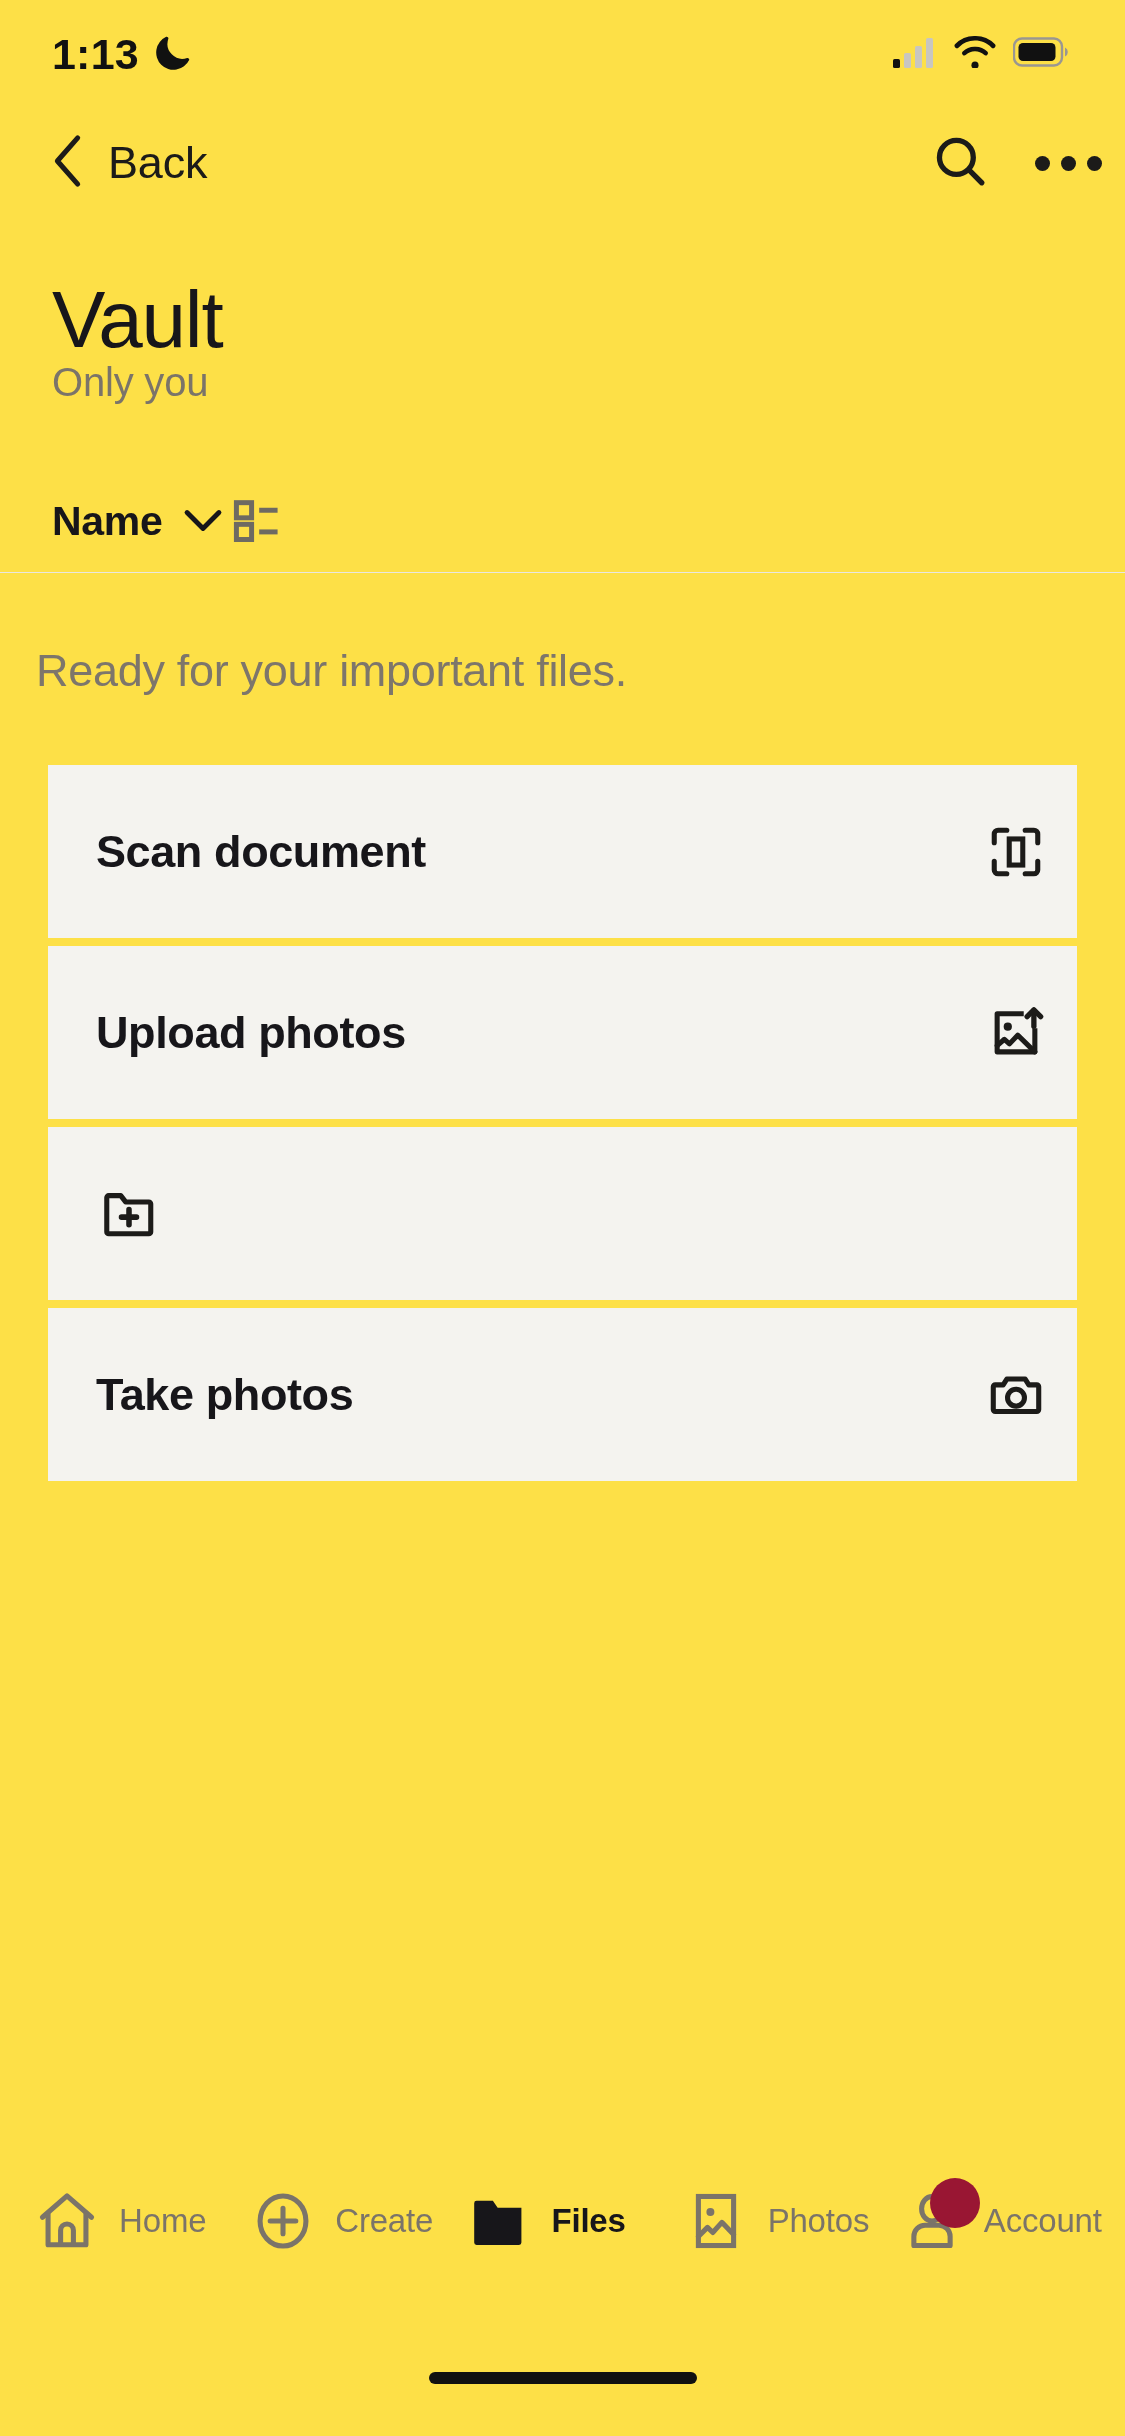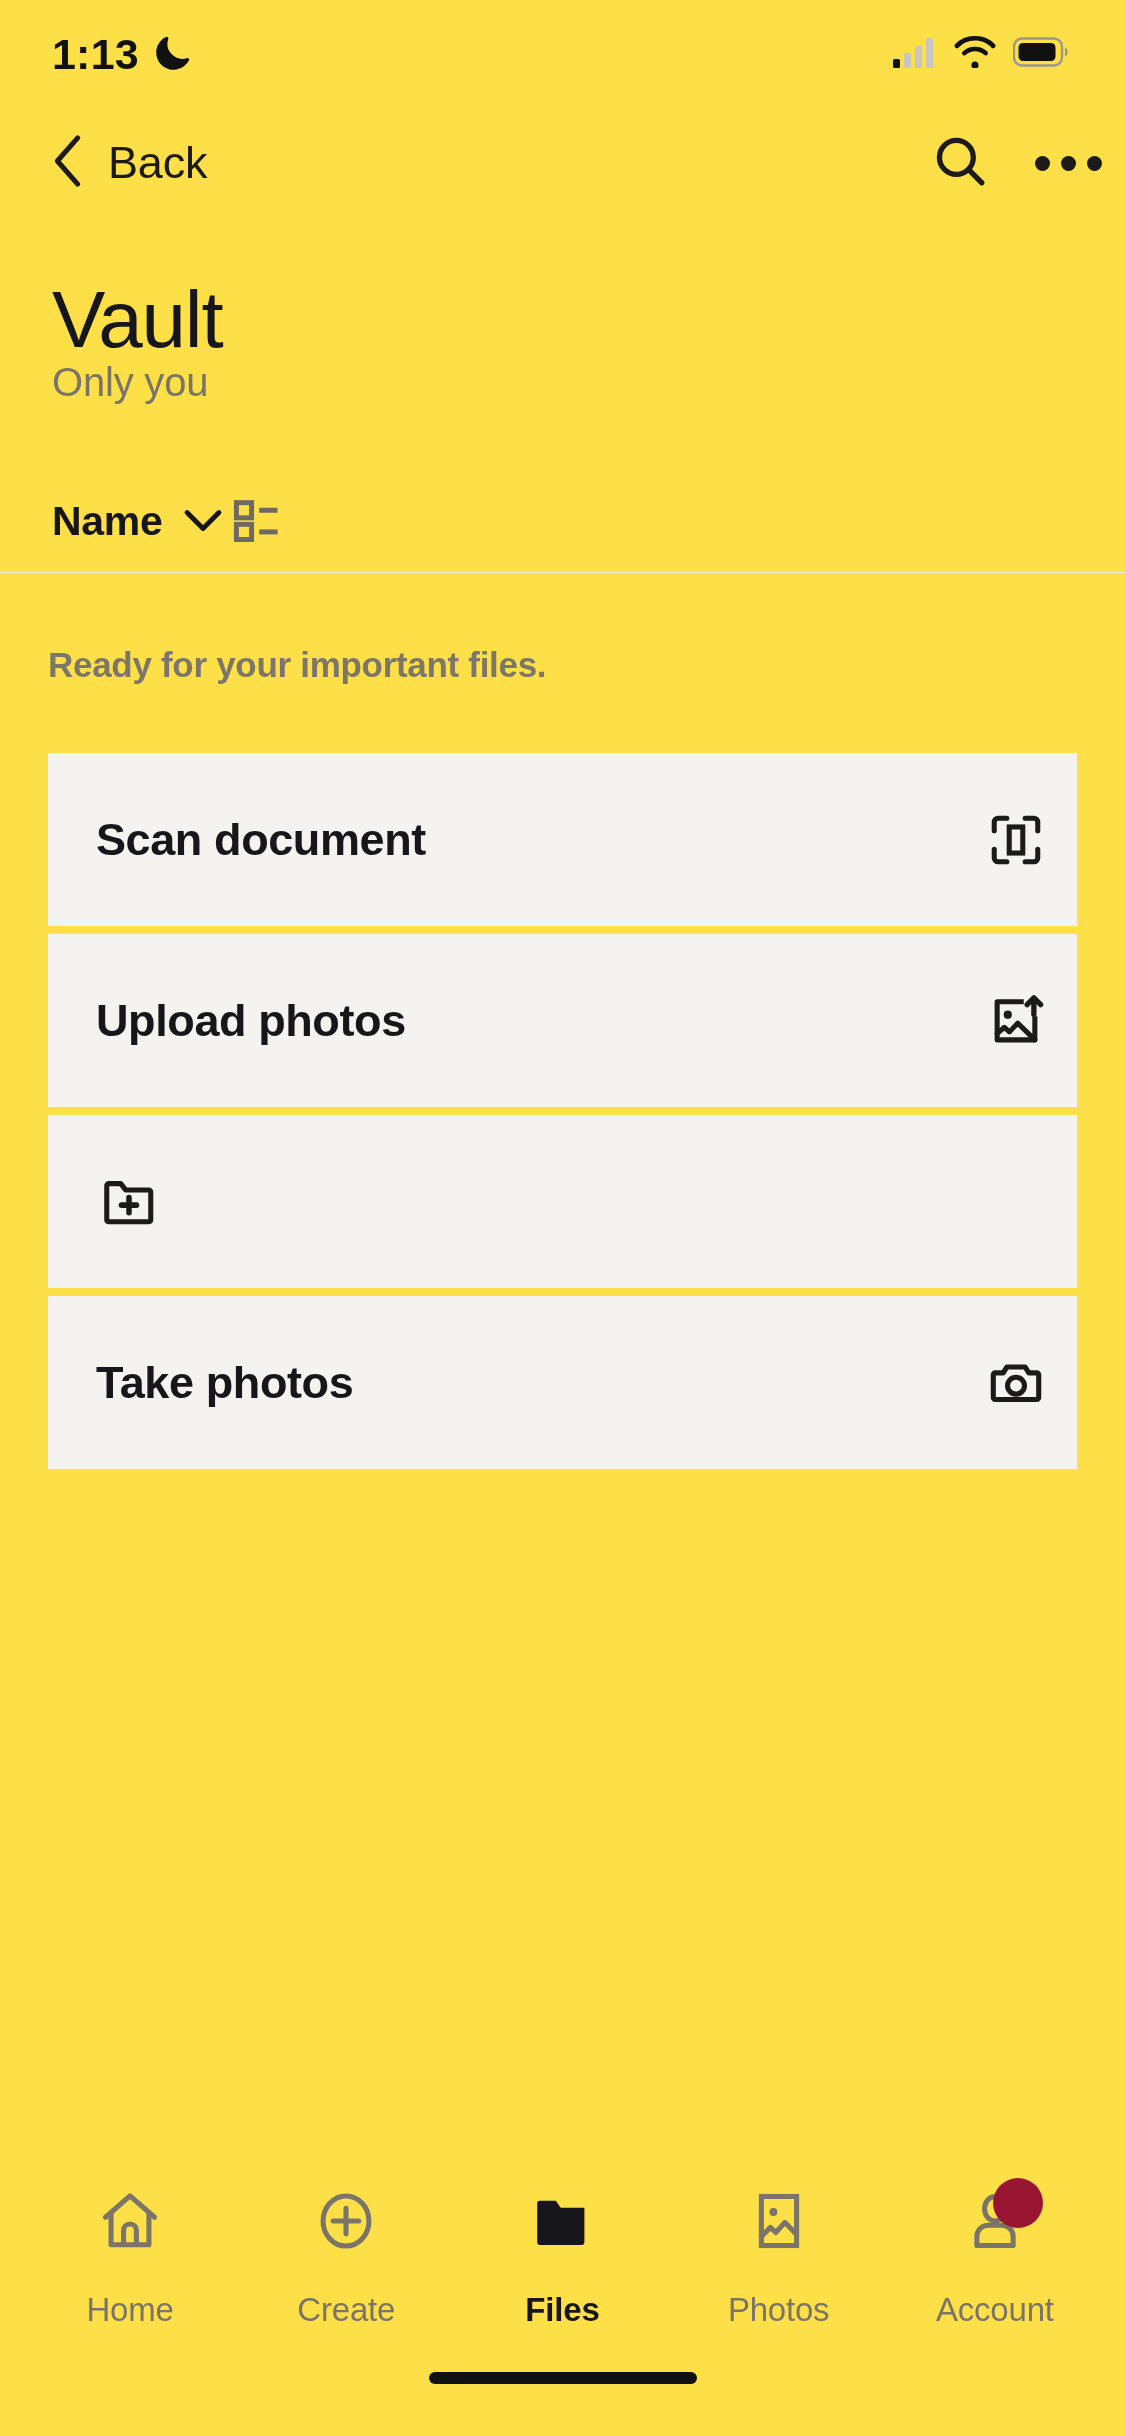--- a/index.html
+++ b/index.html
@@ -47,23 +47,23 @@
     display:flex; align-items:center; 
     padding:0 52px;
     border-bottom:1.5px solid #e9e7e1;
   }
   .sort-left { display:flex; align-items:center; gap:18px; cursor:pointer; }
   .sort-label { font-size:41px; font-weight:700; color:#17161a; letter-spacing:-0.3px; }
   .view-toggle { display:flex; align-items:center; justify-content:center; width:62px; height:62px; cursor:pointer; }
 
   
   .emptytext {
-    padding:0 48px;
+    padding:0 36px;
     margin-top:72px;
-    font-size:35px; color:#7d766b; font-weight:700; letter-spacing:-0.3px;
+    font-size:45px; color:#7d766b; font-weight:400; letter-spacing:-0.3px;
   }
 
   
   .cards { margin-top:68px; padding:0 48px; display:flex; flex-direction:column; gap:8px; }
   .card {
     background:#f4f3ef;
     height:173px;
     display:flex; align-items:center; justify-content:space-between;
     padding:0 28px 0 48px;
     cursor:pointer;
@@ -73,21 +73,21 @@
 
   
   .spacer { flex:1 1 auto; }
 
   
   .tabbar {
     flex:0 0 196px;
     display:flex; align-items:flex-start; justify-content:space-around;
     padding:18px 22px 0 22px;
   }
-  .tab { position:relative; display:flex; flex-direction:column; align-items:center; gap:35px; width:190px; cursor:pointer; }
+  .tab { position:relative; display:flex; flex-direction:row; align-items:center; gap:20px; width:190px; cursor:pointer; }
   .tab-icon { position:relative; display:flex; align-items:center; justify-content:center; height:70px; }
   .tab-label { font-size:33px; letter-spacing:-0.2px; color:#7b7469; font-weight:400; }
   .tab.active .tab-label { color:#17161a; font-weight:700; }
   .badge {
     position:absolute; top:-8px; right:-16px;
     width:50px; height:50px; border-radius:50%;
     background:#991633;
   }
 
   

